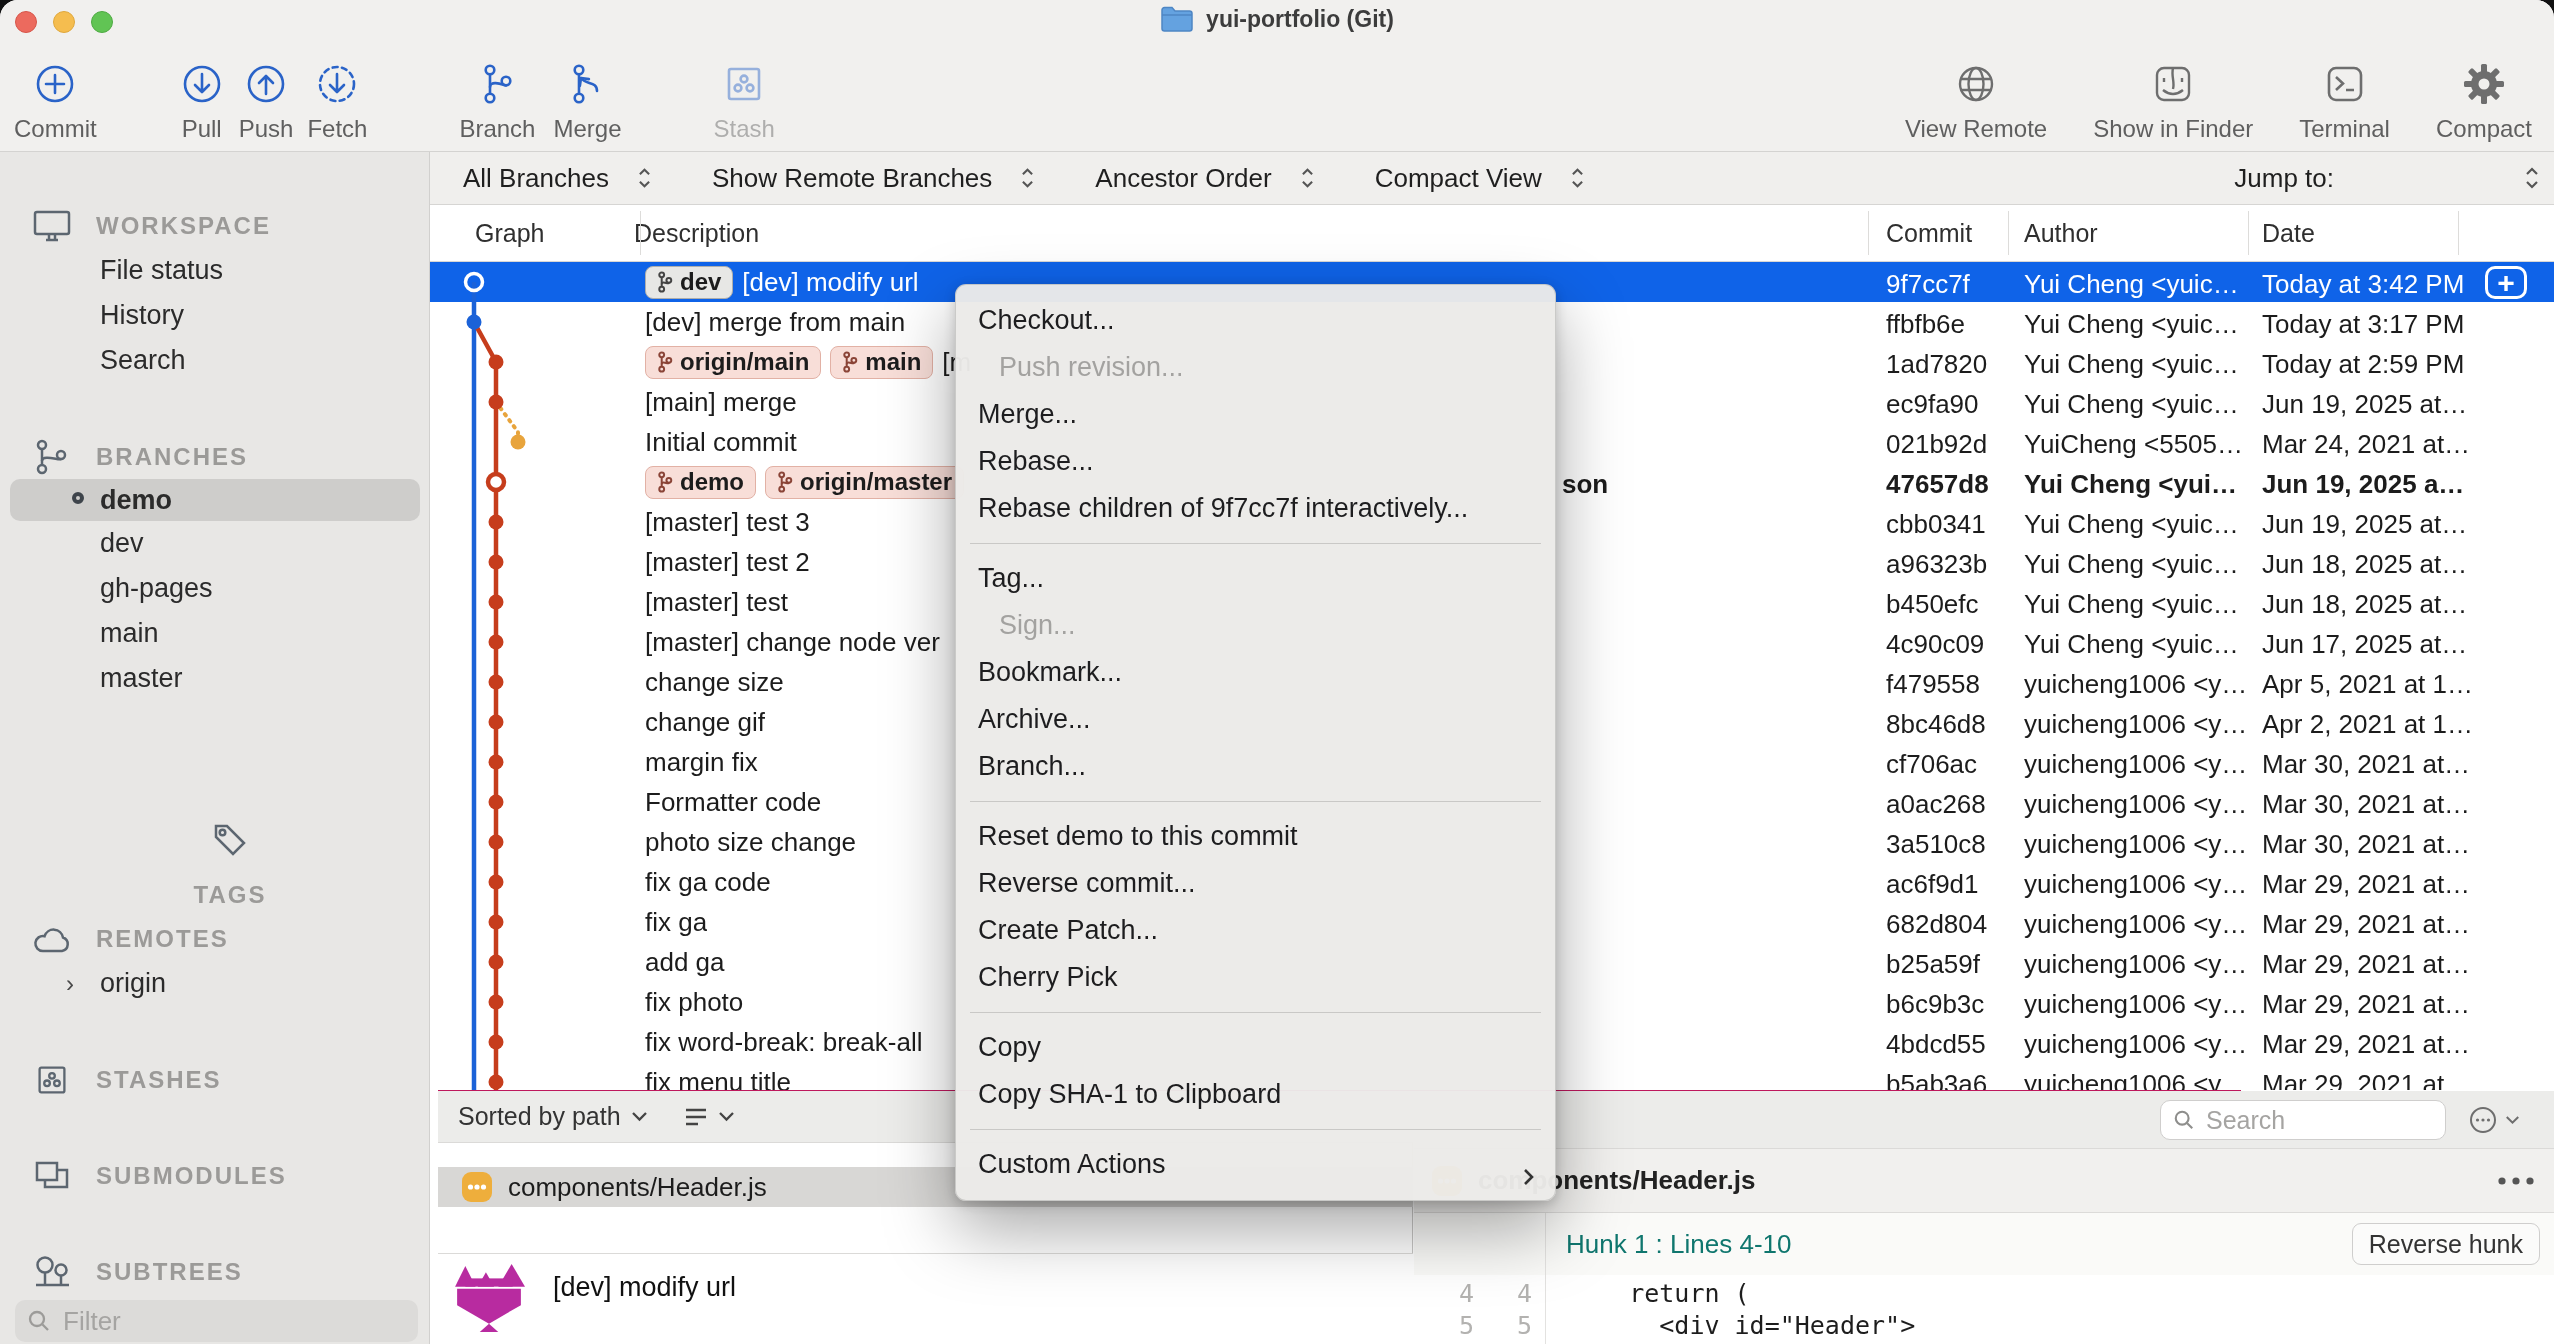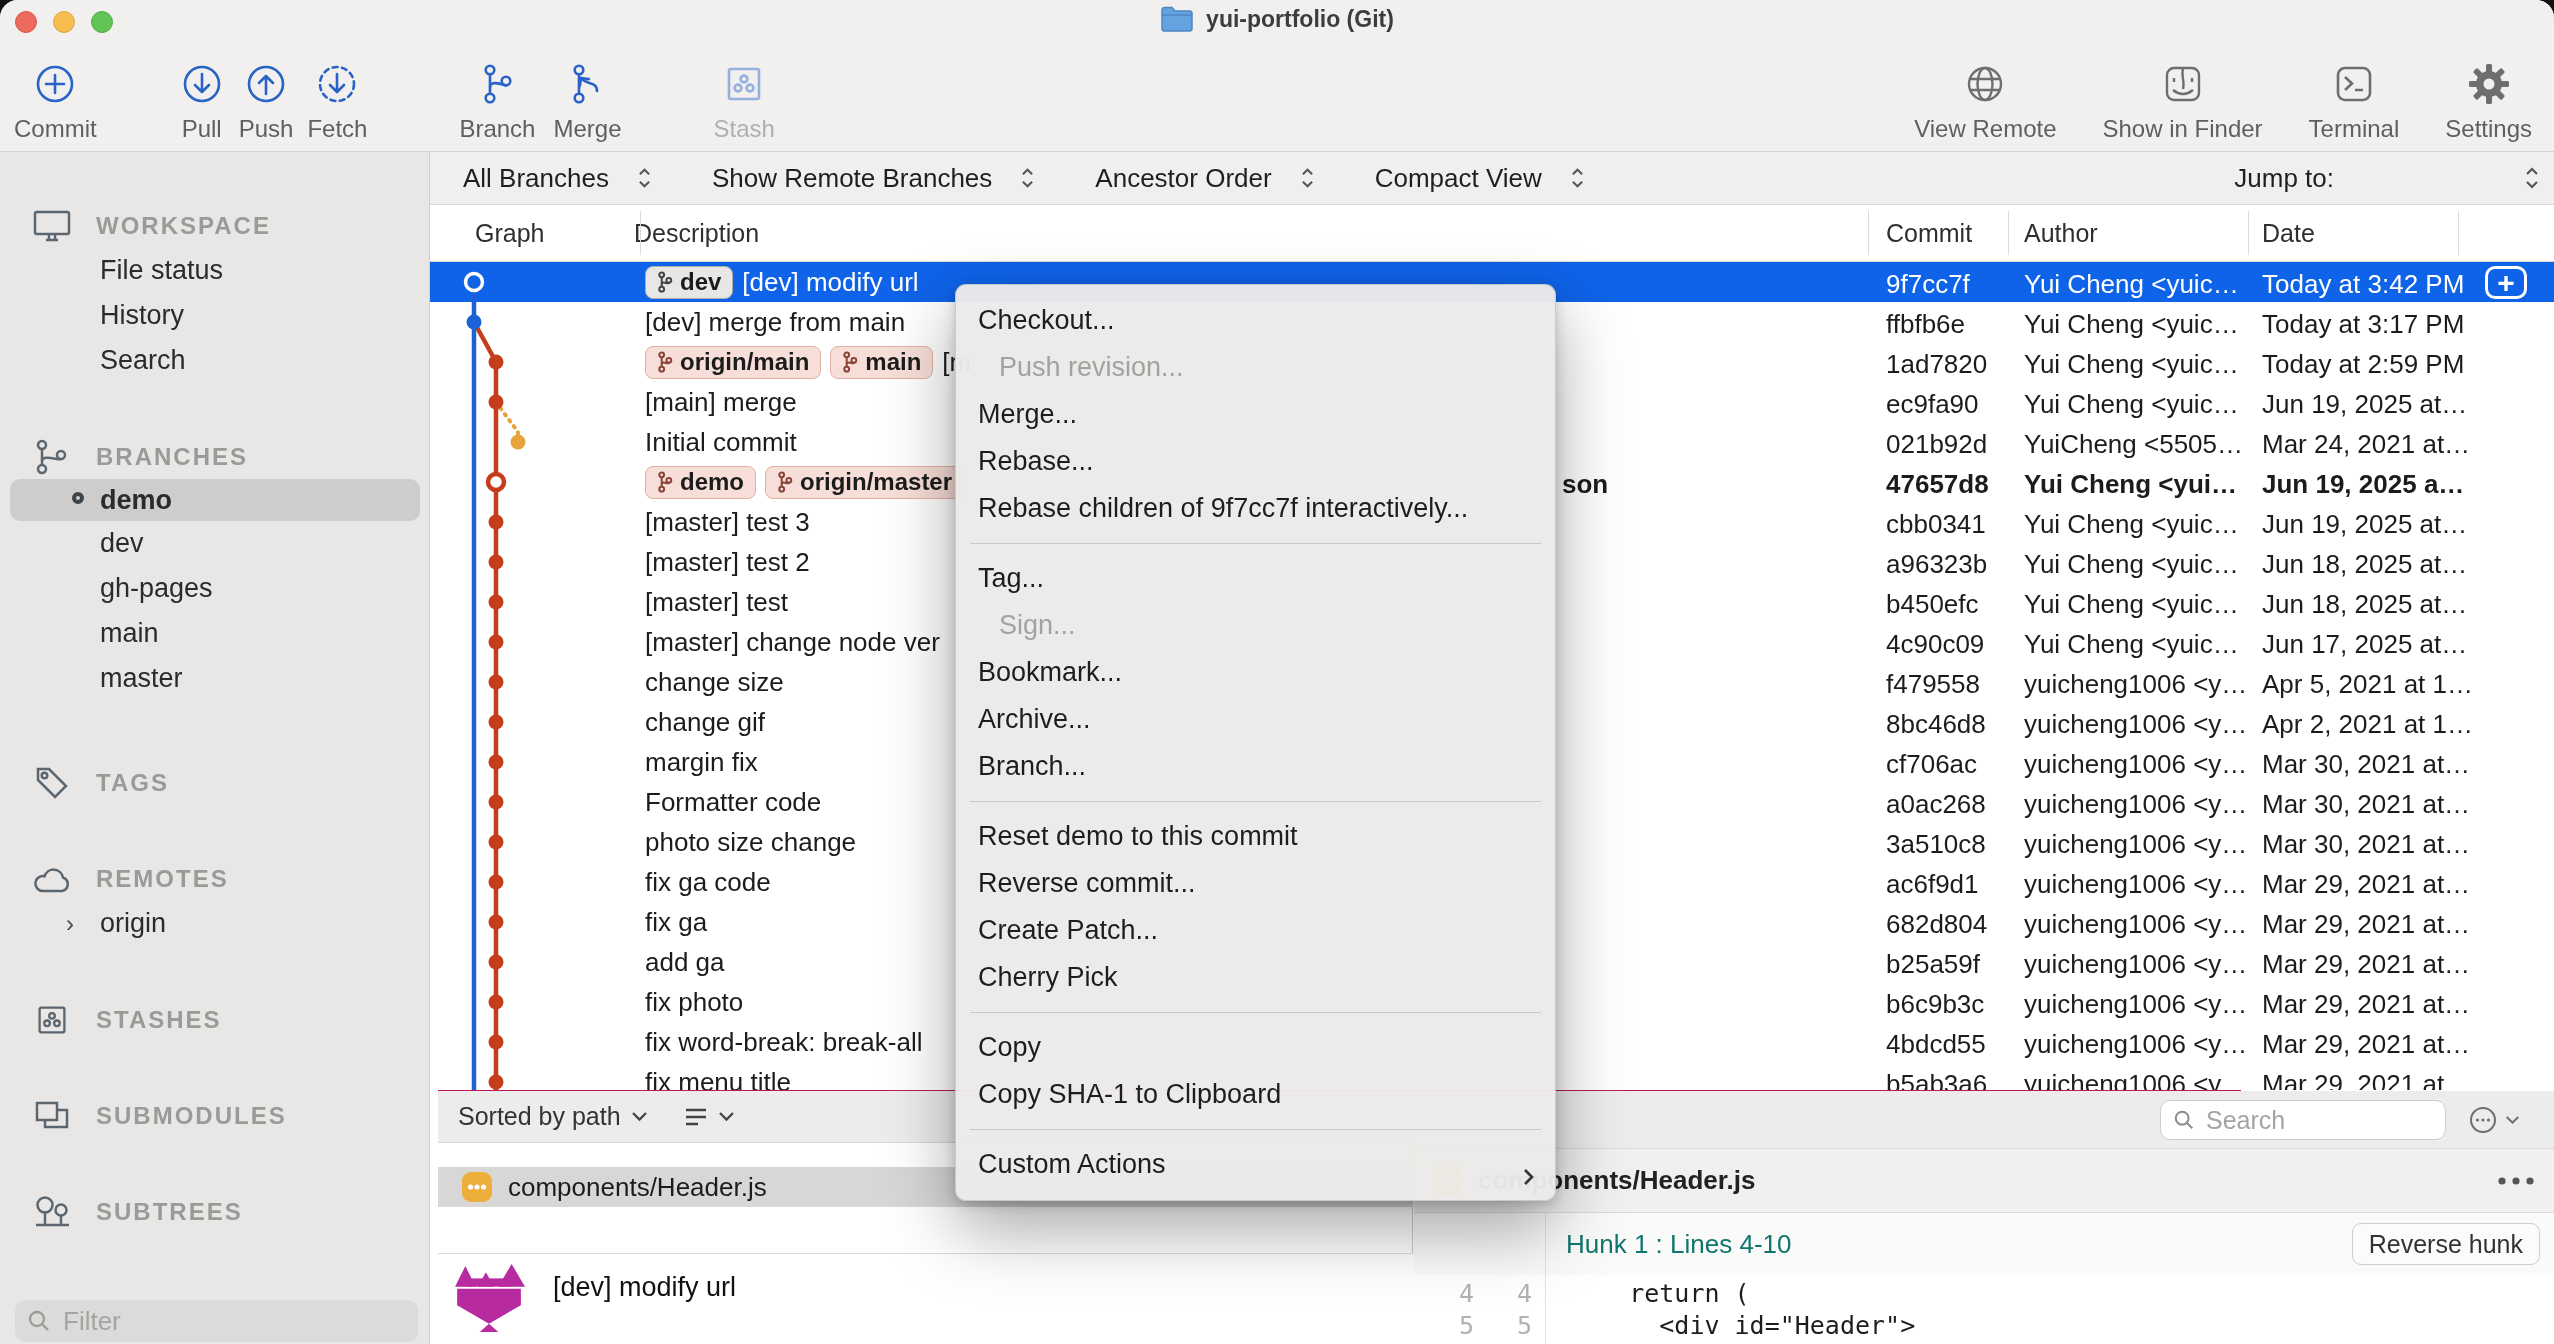--- a/index.html
+++ b/index.html
@@ -246,21 +246,21 @@
                   <rect x="-3" y="-20" width="6" height="9" rx="1.5" transform="rotate(180)"></rect>
                   <rect x="-3" y="-20" width="6" height="9" rx="1.5" transform="rotate(225)"></rect>
                   <rect x="-3" y="-20" width="6" height="9" rx="1.5" transform="rotate(270)"></rect>
                   <rect x="-3" y="-20" width="6" height="9" rx="1.5" transform="rotate(315)"></rect>
                   <circle r="13"></circle>
                 </g>
               </g>
               <circle cx="22" cy="22" r="5.5" fill="#f1f0ee"></circle>
             </svg>
           </span>
-          <div class="lbl">Settings</div>
+          <div class="lbl">Compact</div>
         </div>
       </div>
   </div>
 
   <div class="sidebar">
     <div class="sb-scroll" id="sb-sections">
         <div class="sb-head">
           <span class="ic">
             <svg width="40" height="36" viewBox="0 0 40 36" fill="none" stroke="currentColor" stroke-width="2.5">
               <rect x="3" y="4" width="34" height="22" rx="2"></rect>
@@ -282,21 +282,21 @@
               <path d="M8 24 C8 17 27 24 27 22"></path>
             </svg>
           </span>
           <span>BRANCHES</span>
         </div>
         <div class="sb-item selected"><span class="cur-ring"></span><span>demo</span></div>
         <div class="sb-item"><span>dev</span></div>
         <div class="sb-item"><span>gh-pages</span></div>
         <div class="sb-item"><span>main</span></div>
         <div class="sb-item"><span>master</span></div>
-        <div class="sb-head" style="margin-top: 60px;">
+        <div class="sb-head" style="margin-top: 120px; flex-direction: column;">
           <span class="ic">
             <svg width="38" height="38" viewBox="0 0 38 38" fill="none" stroke="currentColor" stroke-width="2.5">
               <path d="M5 16 V5 H16 L33 22 L22 33 Z"></path>
               <circle cx="11.5" cy="11.5" r="2.8"></circle>
             </svg>
           </span>
           <span>TAGS</span>
         </div>
         <div class="sb-head">
           <span class="ic">

